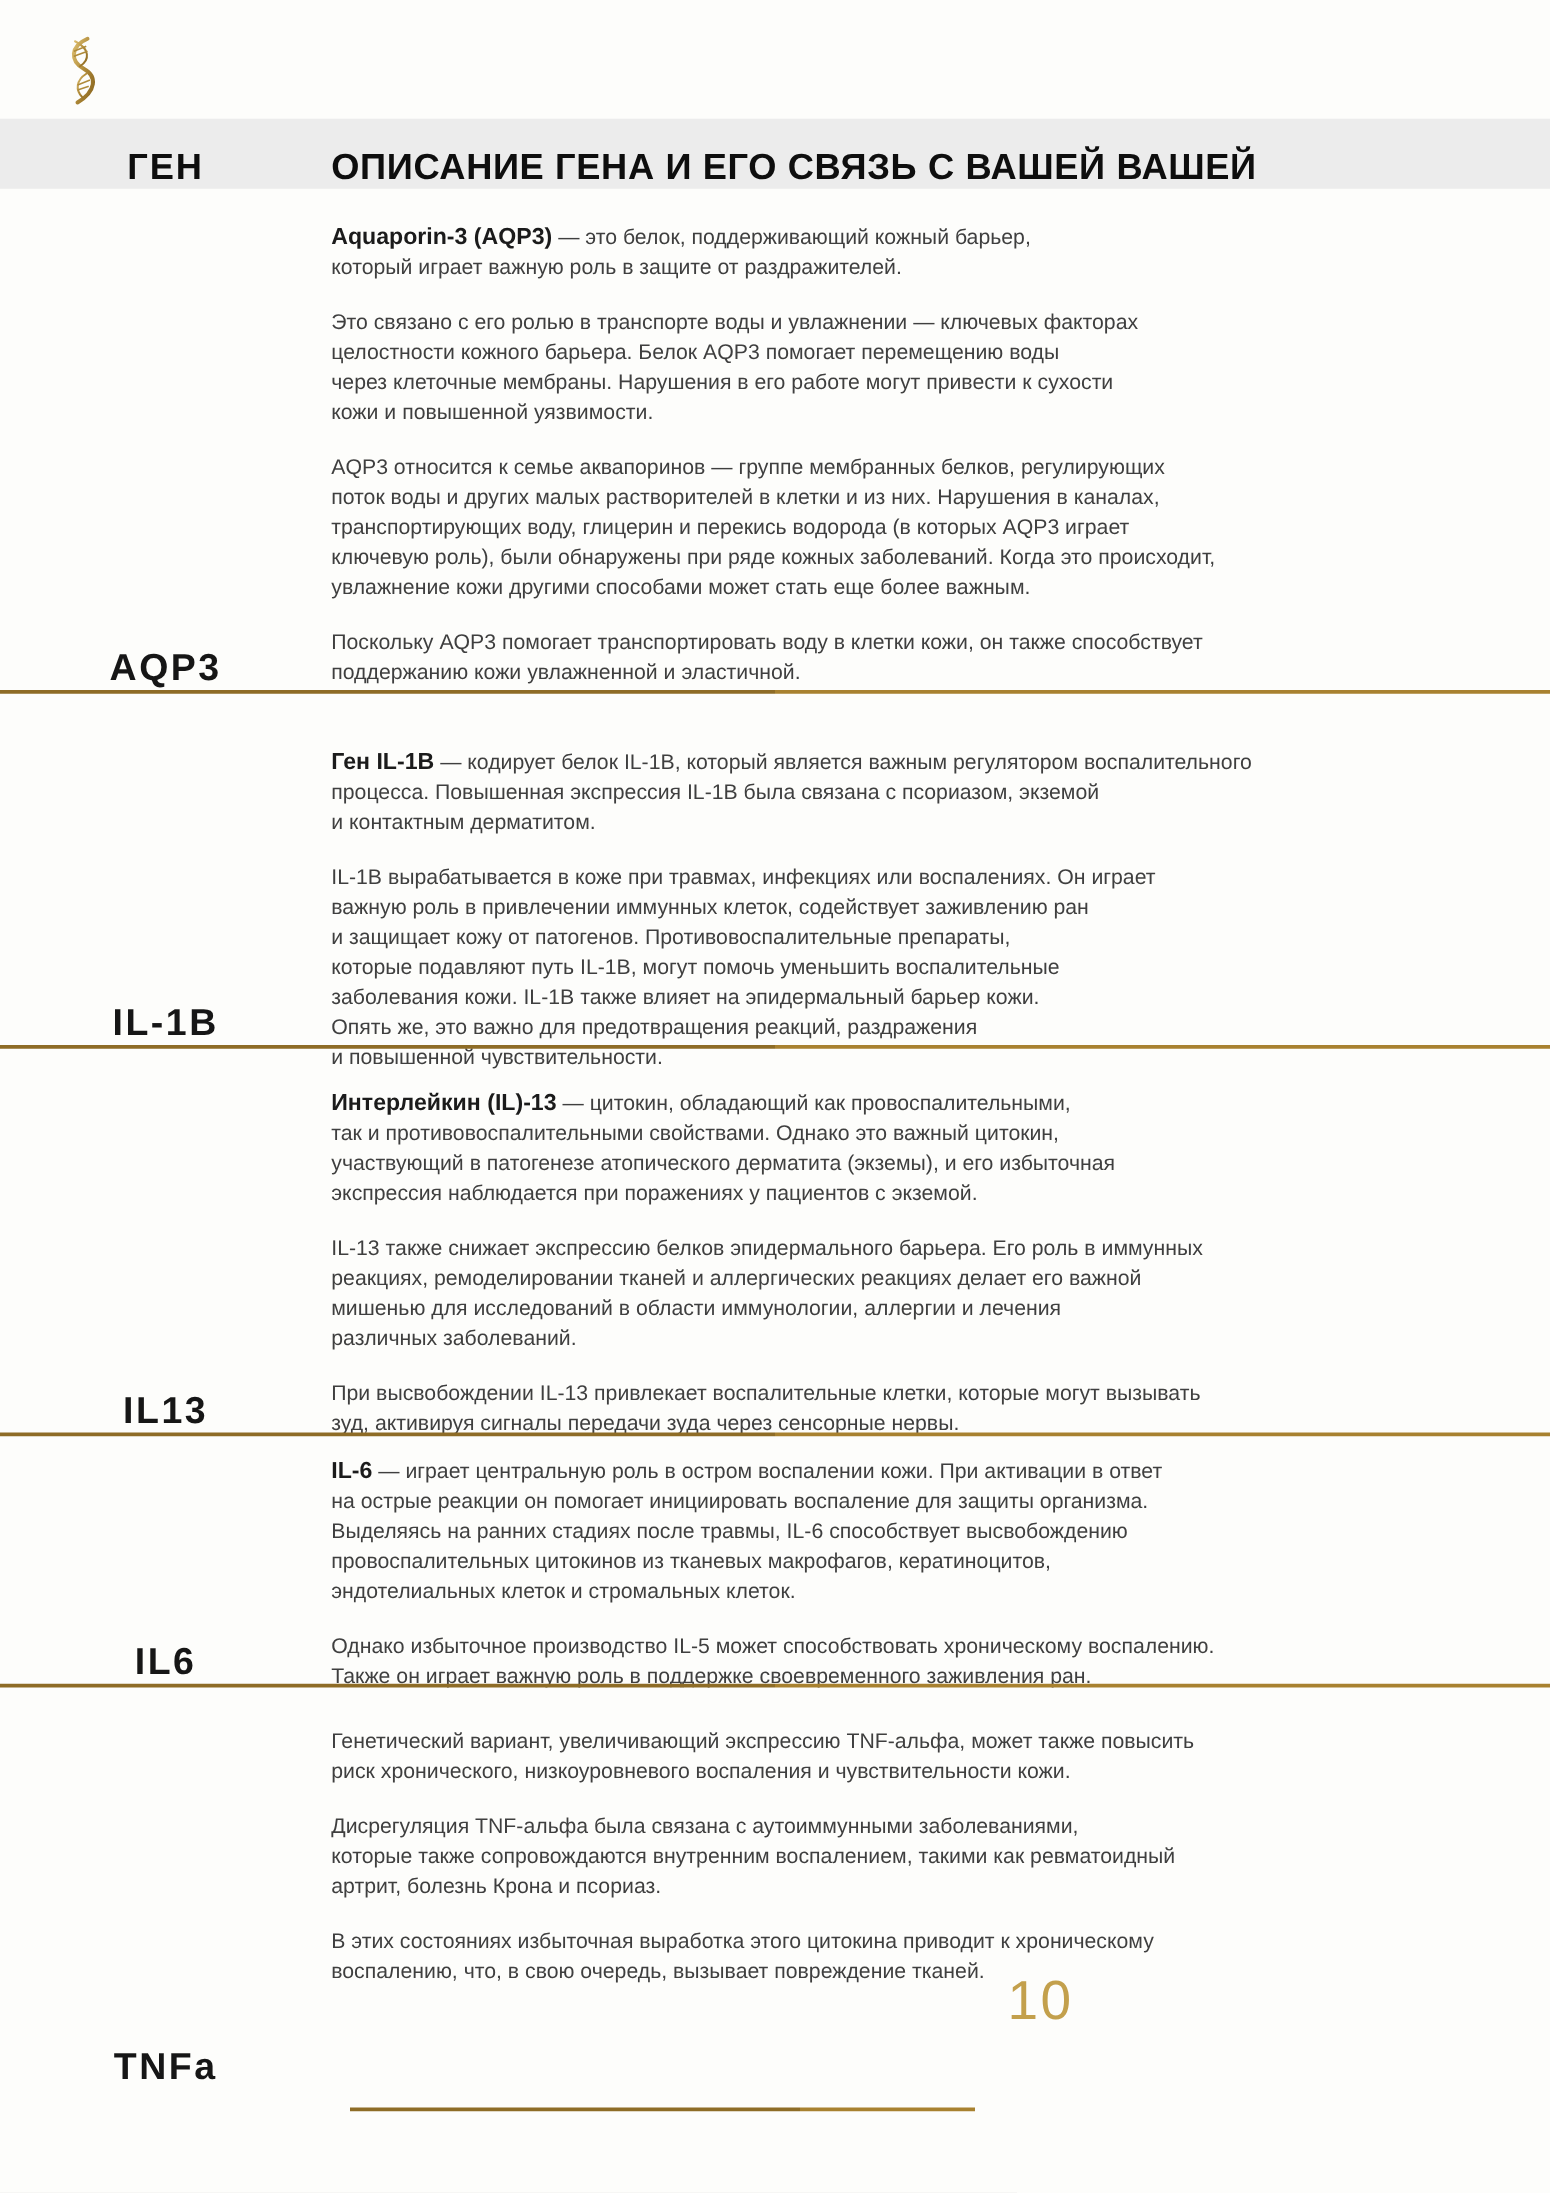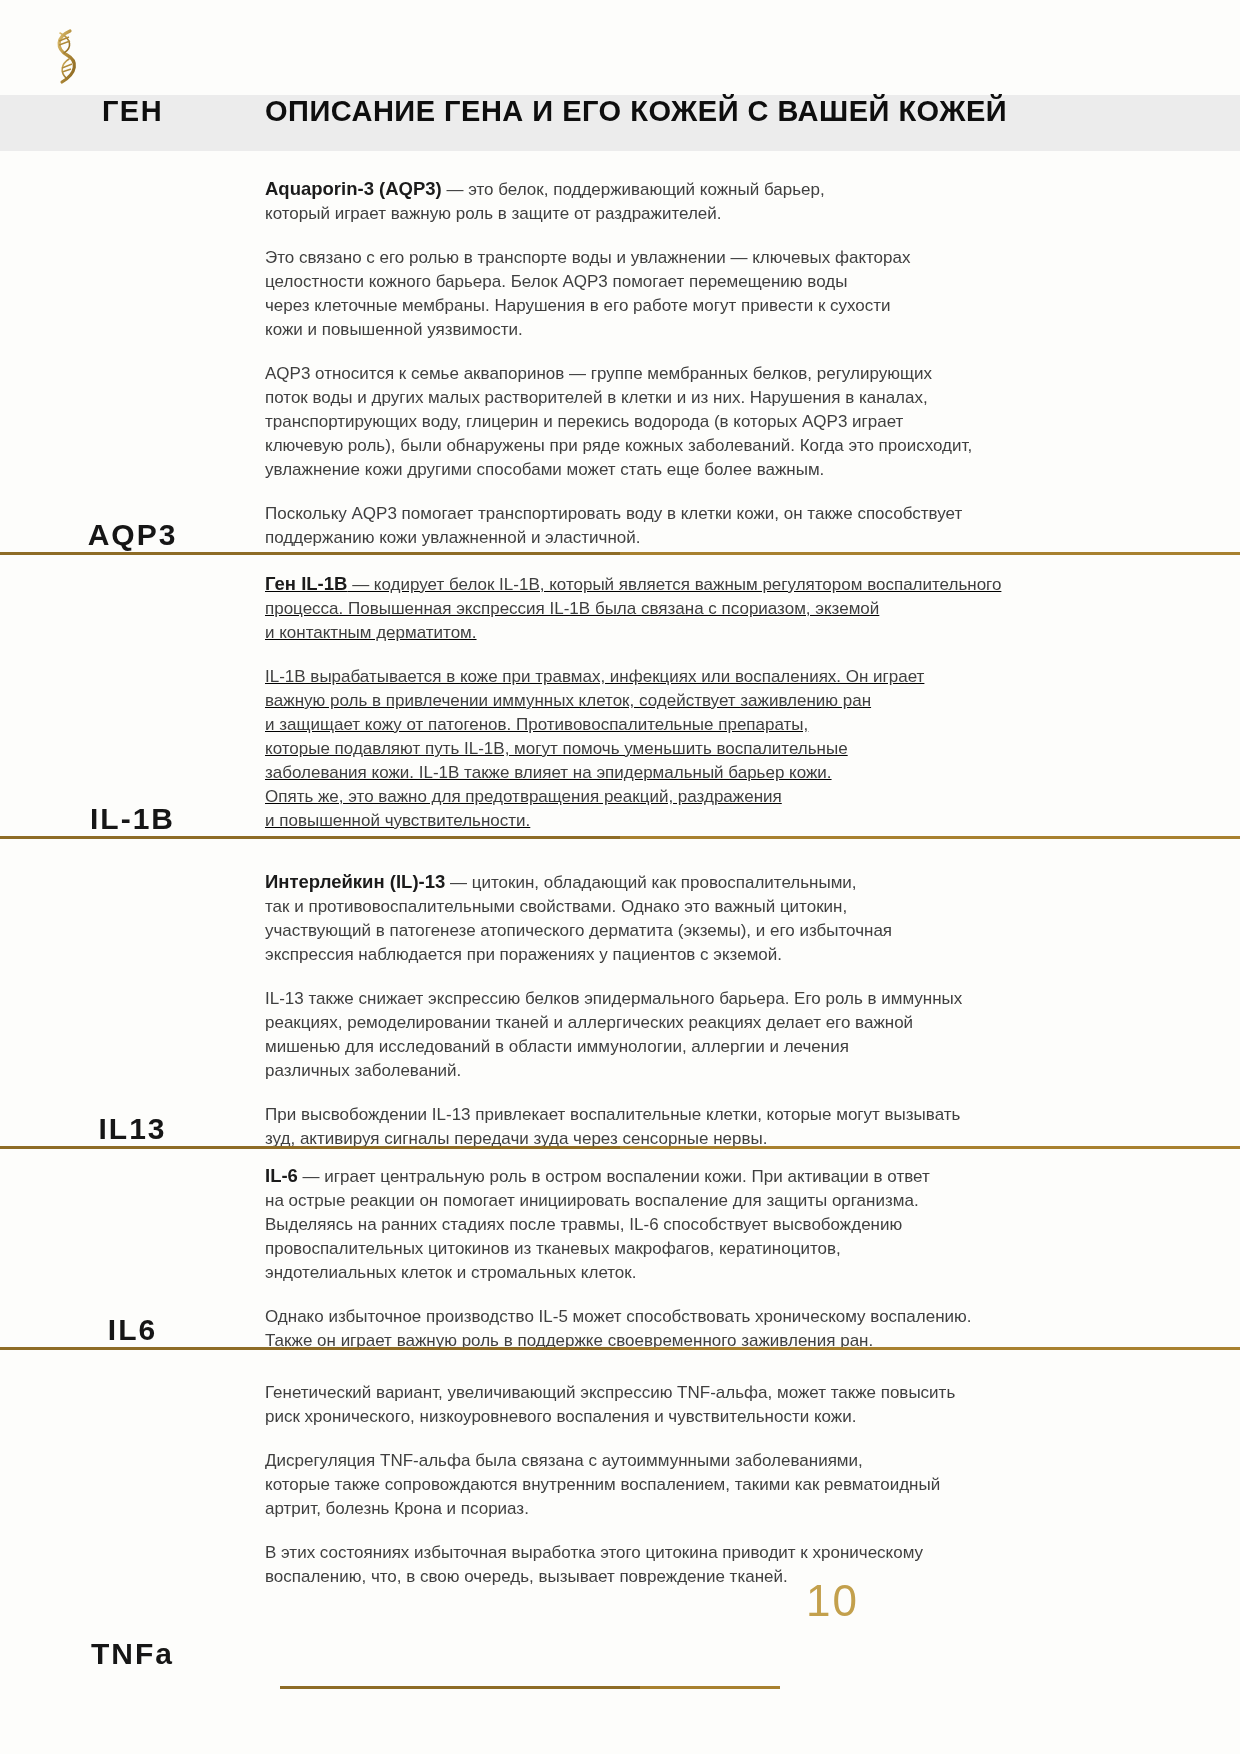--- a/index.html
+++ b/index.html
@@ -9,21 +9,21 @@
     width:1240px;height:1754px;
     margin:0 auto;
     background:#fdfdfb;
     overflow:hidden;
   }
   
   .logo{position:absolute;left:46px;top:28px;width:38px;height:58px;}
   
   .header-band{
     position:absolute;left:0;top:95px;width:1240px;height:56px;
-    background:#ececec;display:flex;align-items:flex-start;
+    background:#ececec;display:flex;align-items:flex-end;
   }
   .header-gene-col{
     width:265px;text-align:center;
     font-size:29px;font-weight:700;color:#0e0e0e;letter-spacing:1.5px;
   }
   .header-desc-col{
     flex:1;
     font-size:29px;font-weight:700;color:#0e0e0e;letter-spacing:0.5px;
   }
   
@@ -37,21 +37,21 @@
   .desc-col{flex:1;max-width:900px;}
   .para{
     margin:0 0 20px 0;
     font-size:17px;line-height:24px;color:#3f3f3f;
     white-space:pre-line;
   }
   .para .lead{
     font-size:18.5px;font-weight:700;color:#1b1b1b;
   }
   #row-aqp3{top:151px;height:401px;} #row-aqp3 .desc-col{padding-top:26px;}
-  #row-il1b{top:556px;height:280px;} #row-il1b .desc-col{padding-top:16px;text-decoration:underline;}
+  #row-il1b{top:556px;height:280px;} #row-il1b .desc-col{padding-top:41px;}
   #row-il13{top:840px;height:306px;} #row-il13 .desc-col{padding-top:30px;}
   #row-il6{top:1150px;height:197px;} #row-il6 .desc-col{padding-top:14px;}
   #row-tnfa{top:1351px;height:320px;} #row-tnfa .desc-col{padding-top:30px;}
   
   .divider{
     position:absolute;left:0;width:1240px;height:3px;
     background:linear-gradient(to right,#8e6c26 0%,#8e6c26 50%,#a8812f 50%,#a8812f 100%);
   }
   #divider-1{top:552px;}
   #divider-2{top:836px;}
@@ -86,21 +86,21 @@
       <path d="M23 31 C15 36 14 44 20 50" fill="none" stroke="url(#goldg)" stroke-width="1.6" stroke-linecap="round"></path>
       <path d="M13 13 L23 9" stroke="url(#goldg)" stroke-width="1.4"></path>
       <path d="M13 17 L24 13" stroke="url(#goldg)" stroke-width="1.4"></path>
       <path d="M16 40 L26 36" stroke="url(#goldg)" stroke-width="1.4"></path>
       <path d="M16 44 L25 41" stroke="url(#goldg)" stroke-width="1.4"></path>
     </svg>
   </div>
 
   <div class="header-band">
     <div class="header-gene-col">ГЕН</div>
-    <div class="header-desc-col">ОПИСАНИЕ ГЕНА И ЕГО КОЖЕЙ С ВАШЕЙ КОЖЕЙ</div>
+    <div class="header-desc-col">ОПИСАНИЕ ГЕНА И ЕГО СВЯЗЬ С ВАШЕЙ ВАШЕЙ</div>
   </div>
 
   <section class="row" id="row-aqp3">
     <div class="gene-col">
       <div class="gene-label">AQP3</div>
     </div>
     <div class="desc-col">
       <p class="para"><strong class="lead">Aquaporin-3 (AQP3)</strong><span> — это белок, поддерживающий кожный барьер,
 который играет важную роль в защите от раздражителей.</span></p>
       <p class="para">Это связано с его ролью в транспорте воды и увлажнении — ключевых факторах

